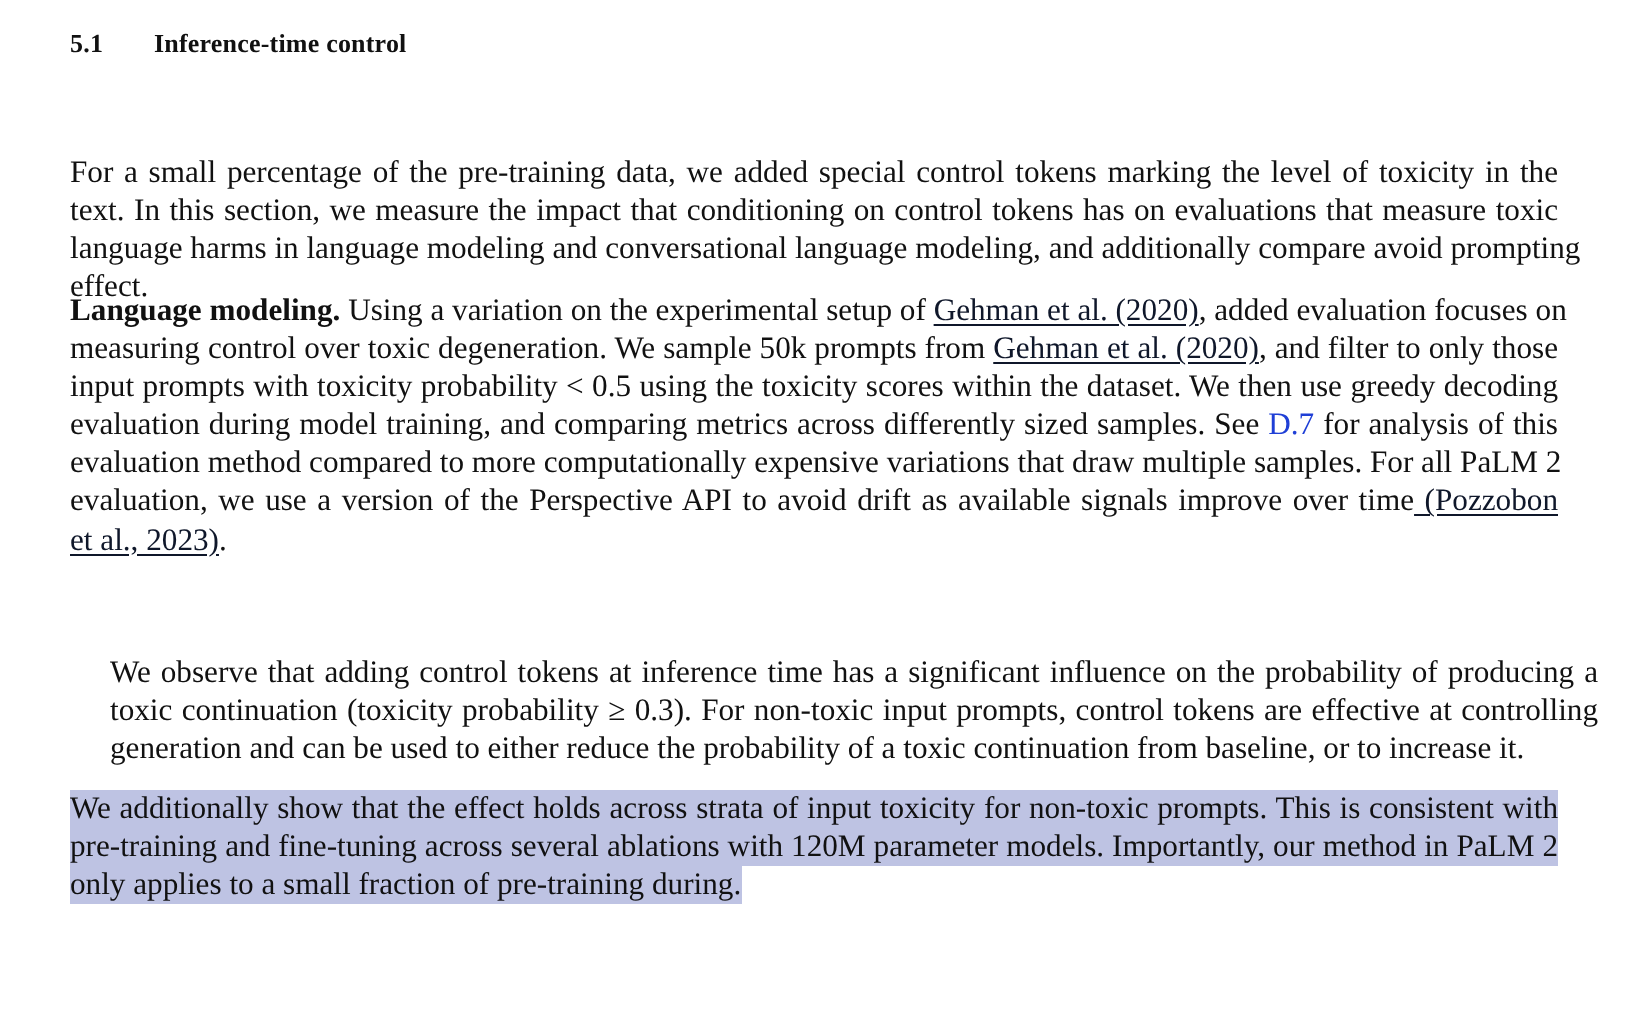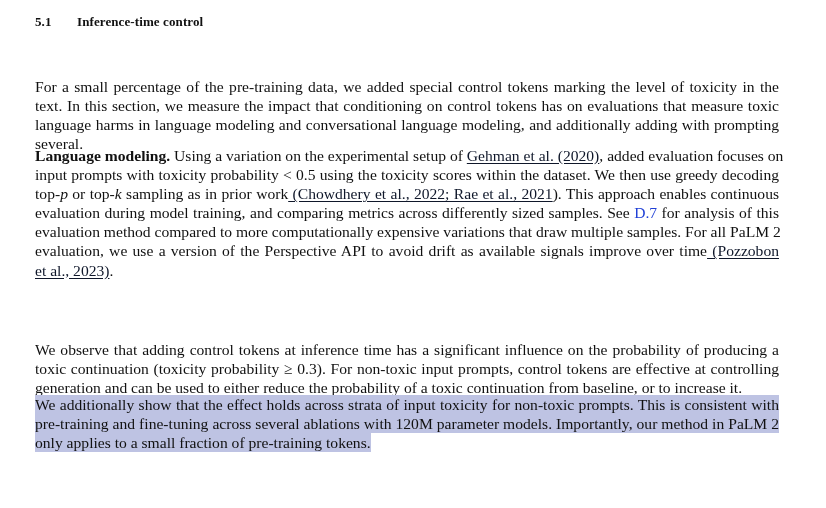--- a/index.html
+++ b/index.html
@@ -18,60 +18,60 @@
   h2.sec .num { display: inline-block; width: 42px; }
   .para {
     position: absolute; left: 35px; width: 744px;
     font-size: 15.6px; line-height: 19.1px;
     text-align: justify; margin: 0;
   }
   .para .line { display: block; text-align: justify; text-align-last: justify; white-space: nowrap; }
   .para .line.last { text-align-last: left; }
   #p1 { top: 45px; margin-top: 32px; }
   #p2 { top: 146px; }
-  #p3 { top: 340px; }
+  #p3 { top: 327px; margin-left: 20px; }
   #p4 { top: 395px; }
   a.cite { color: #0f172a; text-decoration: underline; text-underline-offset: 2px; }
   a.ref { color: #1f3fd6; text-decoration: none; margin-top: 24px; }
   .hl .line { background: #bec3e3; }
   .hl .line { margin-bottom: 0; }
   b.run { font-weight: bold; }
   i { font-style: italic; }
 </style>
 </head>
 <body>
 
 <div class="page">
 
   <h2 class="sec">
     <span class="num">5.1</span><span>Inference-time control</span>
   </h2>
 
   <p class="para" id="p1">
     <span class="line">For a small percentage of the pre-training data, we added special control tokens marking the level of toxicity in the</span>
     <span class="line">text. In this section, we measure the impact that conditioning on control tokens has on evaluations that measure toxic</span>
-    <span class="line">language harms in language modeling and conversational language modeling, and additionally adding with prompting</span>
-    <span class="line last">several.</span>
+    <span class="line">language harms in language modeling and conversational language modeling, and additionally compare avoid prompting</span>
+    <span class="line last">effect.</span>
   </p>
 
   <p class="para" id="p2">
     <span class="line"><b class="run">Language modeling.</b><span> Using a variation on the experimental setup of </span><a class="cite" href="#">Gehman et al. (2020)</a><span>, added evaluation focuses on</span></span>
+    <span class="line"><span>measuring control over toxic degeneration. We sample 50k prompts from </span><a class="cite" href="#">Gehman et al. (2020)</a><span>, and filter to only those</span></span>
     <span class="line">input prompts with toxicity probability &lt; 0.5 using the toxicity scores within the dataset. We then use greedy decoding</span>
-    <span class="line"><span>top-</span><i>p</i><span> or top-</span><i>k</i><span> sampling as in prior work</span><a class="cite" href="#"> (Chowdhery et al., 2022; Rae et al., 2021</a><span>). This approach enables continuous</span></span>
     <span class="line"><span>evaluation during model training, and comparing metrics across differently sized samples. See </span><a class="ref" href="#">D.7</a><span> for analysis of this</span></span>
     <span class="line">evaluation method compared to more computationally expensive variations that draw multiple samples. For all PaLM 2</span>
     <span class="line"><span>evaluation, we use a version of the Perspective API to avoid drift as available signals improve over time</span><a class="cite" href="#"> (Pozzobon</a></span>
     <span class="line last"><a class="cite" href="#">et al., 2023)</a><span>.</span></span>
   </p>
 
   <p class="para" id="p3">
     <span class="line">We observe that adding control tokens at inference time has a significant influence on the probability of producing a</span>
     <span class="line">toxic continuation (toxicity probability ≥ 0.3). For non-toxic input prompts, control tokens are effective at controlling</span>
     <span class="line last">generation and can be used to either reduce the probability of a toxic continuation from baseline, or to increase it.</span>
   </p>
 
   <p class="para hl" id="p4">
     <span class="line">We additionally show that the effect holds across strata of input toxicity for non-toxic prompts. This is consistent with</span>
     <span class="line">pre-training and fine-tuning across several ablations with 120M parameter models. Importantly, our method in PaLM 2</span>
-    <span class="line last" style="display:inline-block;">only applies to a small fraction of pre-training tokens.</span>
+    <span class="line last" style="display:inline-block;">only applies to a small fraction of pre-training during.</span>
   </p>
 
 </div>
 
 </body></html>

